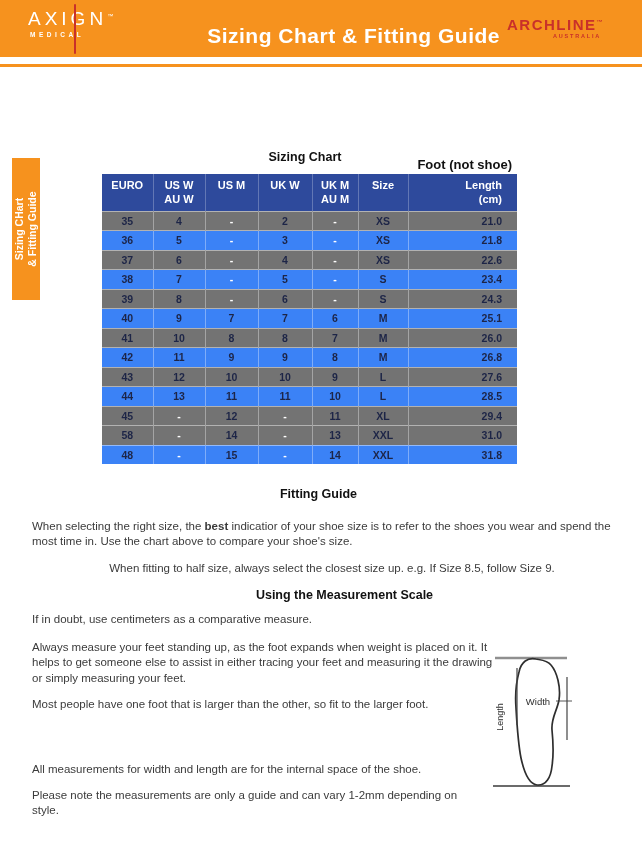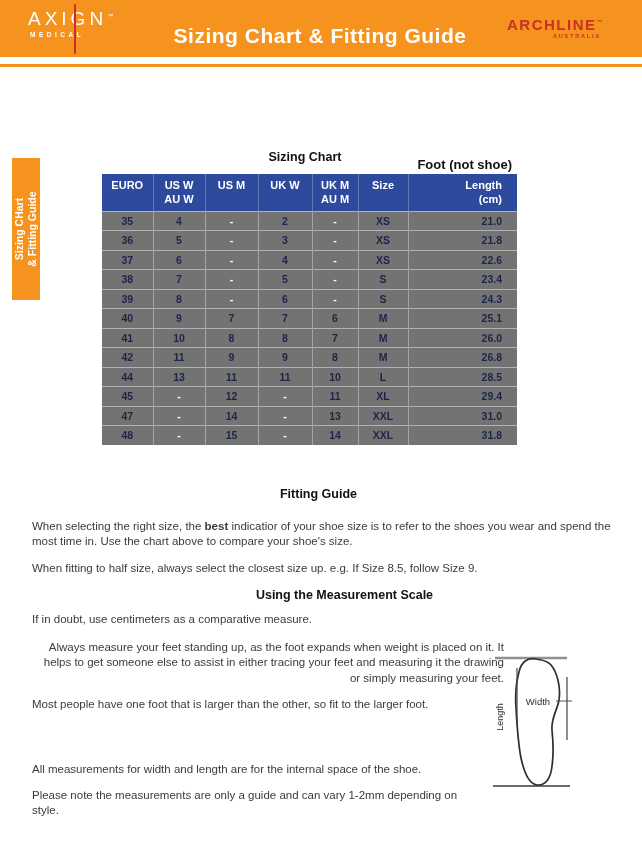--- a/index.html
+++ b/index.html
@@ -9,21 +9,21 @@
   
   .band{position:absolute;left:0;top:0;width:642px;height:57px;background:#F6921E;}
   .rule{position:absolute;left:0;top:64px;width:642px;height:3px;background:#F6921E;}
 
   .axign{position:absolute;left:28px;top:9px;color:#fff;}
   .axign-name{font-size:19px;letter-spacing:4px;font-weight:400;line-height:1;}
   .axign-sub{font-size:6.5px;letter-spacing:3.5px;font-weight:700;margin-top:3px;margin-left:2px;}
   .axign-tm{font-size:6px;vertical-align:super;letter-spacing:0;}
   .axign-line{position:absolute;left:46px;top:-5px;width:2px;height:50px;background:#C9302A;border-radius:2px;}
 
-  .band-title{position:absolute;left:140px;top:24px;width:360px;text-align:center;
+  .band-title{position:absolute;left:140px;top:24px;width:360px;text-align:right;
               color:#fff;font-weight:700;font-size:21px;letter-spacing:.5px;}
 
   .archline{position:absolute;right:38px;top:17px;text-align:right;color:#C9302A;}
   .archline-name{font-size:15px;font-weight:600;letter-spacing:1.5px;line-height:1;}
   .archline-tm{font-size:6px;vertical-align:super;}
   .archline-sub{font-size:5.5px;letter-spacing:1.8px;font-weight:700;margin-top:1px;padding-right:3px;}
 
   
   .side-tab{position:absolute;left:12px;top:158px;width:28px;height:142px;background:#F6921E;}
   .side-tab .rot{position:absolute;width:142px;height:26px;left:50%;top:50%;
@@ -42,32 +42,32 @@
   .sizing-table th{background:#2E4A9C;color:#fff;font-size:11px;font-weight:700;
                    vertical-align:top;padding:5px 0 4px 0;line-height:1.25;height:37px;box-sizing:border-box;
                    border-left:1px solid rgba(255,255,255,.25);text-align:center;}
   .sizing-table th:first-child{border-left:none;}
   .sizing-table td{font-size:10.5px;font-weight:700;color:#1d2547;text-align:center;
                    height:18.5px;line-height:18.5px;padding:0;
                    border-left:1px solid rgba(255,255,255,.35);
                    border-top:1px solid rgba(255,255,255,.45);}
   .sizing-table td:first-child{border-left:none;}
   .sizing-table tr.r-blue td{background:#737373;}
-  .sizing-table tr.r-peri td{background:#737373;}
+  .sizing-table tr.r-peri td{background:#3b82f6;}
   .sizing-table td.dash{color:#fff;}
   .sizing-table th.len, .sizing-table td.len{text-align:right;padding-right:15px;}
 
   
   .sec-h{position:absolute;left:0;width:615px;text-align:center;color:#111;
          font-weight:700;font-size:12.5px;}
   .para{position:absolute;left:32px;font-size:11.5px;line-height:1.34;color:#3b3b3b;}
   #p-fit1{top:519px;width:600px;}
-  #p-fit2{top:561px;width:600px;}
+  #p-fit2{top:561px;width:600px;text-align:center;}
   #p-m1{top:612px;width:600px;}
-  #p-m2{top:640px;width:472px;text-align:right;}
+  #p-m2{top:640px;width:472px;}
   #p-m3{top:697px;width:600px;}
   #p-m4{top:762px;width:600px;}
   #p-m5{top:788px;width:445px;}
   .b{font-weight:700;}
 
   
   .diagram{position:absolute;left:490px;top:645px;width:100px;height:148px;}
 </style>
 </head>
 <body>
@@ -194,40 +194,49 @@
         </tr>
         <tr class="r-peri">
           <td>42</td>
           <td>11</td>
           <td>9</td>
           <td>9</td>
           <td>8</td>
           <td>M</td>
           <td class="len">26.8</td>
         </tr>
+        <tr class="r-blue">
+          <td>43</td>
+          <td>12</td>
+          <td>10</td>
+          <td>10</td>
+          <td>9</td>
+          <td>L</td>
+          <td class="len">27.6</td>
+        </tr>
         <tr class="r-peri">
           <td>44</td>
           <td>13</td>
           <td>11</td>
           <td>11</td>
           <td>10</td>
           <td>L</td>
           <td class="len">28.5</td>
         </tr>
         <tr class="r-blue">
           <td>45</td>
           <td class="dash">-</td>
           <td>12</td>
           <td class="dash">-</td>
           <td>11</td>
           <td>XL</td>
           <td class="len">29.4</td>
         </tr>
         <tr class="r-blue">
-          <td>47</td>
+          <td>58</td>
           <td class="dash">-</td>
           <td>14</td>
           <td class="dash">-</td>
           <td>13</td>
           <td>XXL</td>
           <td class="len">31.0</td>
         </tr>
         <tr class="r-peri">
           <td>48</td>
           <td class="dash">-</td>

